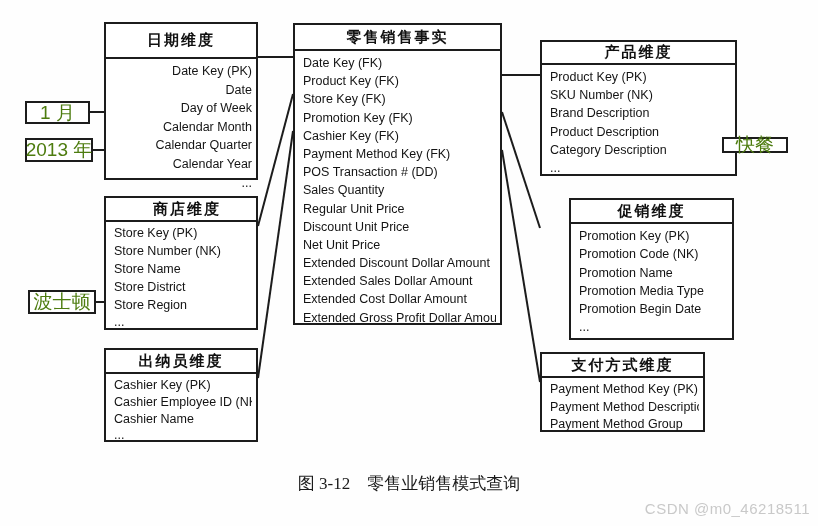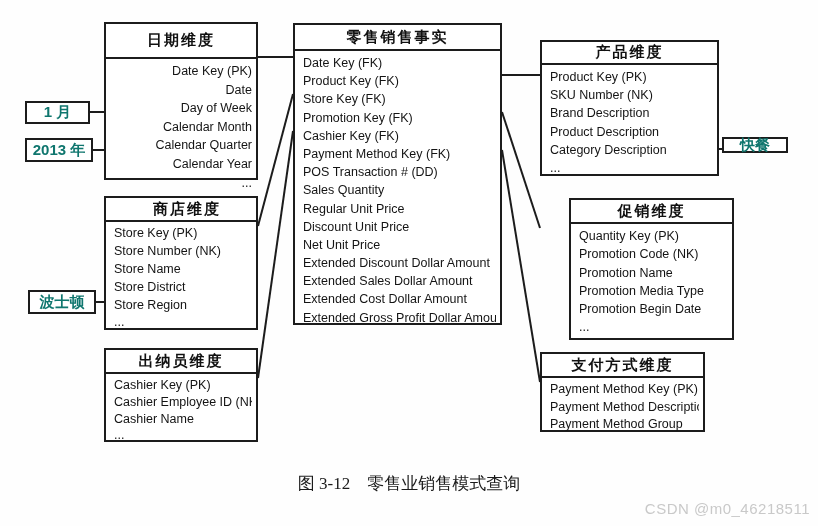--- a/index.html
+++ b/index.html
@@ -41,39 +41,39 @@
   .tbl-date      .row{line-height:18.6px;height:18.6px;text-align:right;}
   .tbl-store     {left:104px;top:196px;width:154px;height:134px;}
   .tbl-store     .t-head{height:24px;padding-left:12px;}
   .tbl-store     .row{line-height:17.9px;height:17.9px;}
   .tbl-cashier   {left:104px;top:348px;width:154px;height:94px;}
   .tbl-cashier   .t-head{height:24px;}
   .tbl-cashier   .row{line-height:16.8px;height:16.8px;}
   .tbl-fact      {left:293px;top:23px; width:209px;height:302px;}
   .tbl-fact      .t-head{height:26px;}
   .tbl-fact      .row{line-height:18.2px;height:18.2px;}
-  .tbl-product   {left:540px;top:40px; width:179px;height:136px;}
+  .tbl-product   {left:540px;top:40px; width:197px;height:136px;}
   .tbl-product   .t-head{height:23px;}
   .tbl-product   .row{line-height:18.2px;height:18.2px;}
   .tbl-promotion {left:540px;top:198px;width:165px;height:142px;margin-left:29px;}
   .tbl-promotion .t-head{height:24px;}
   .tbl-promotion .row{line-height:18.3px;height:18.3px;}
   .tbl-payment   {left:540px;top:352px;width:165px;height:80px;}
   .tbl-payment   .t-head{height:24px;}
   .tbl-payment   .row{line-height:17.5px;height:17.5px;}
   
   .chip{
     position:absolute;
     background:#fff;
     border:2px solid #1c1c1c;
     z-index:1;
     box-sizing:border-box;
-    font-size:15px;
-    font-weight:bold;
-    color:#0f766e;
+    font-size:19px;
+    font-weight:normal;
+    color:#4d7c0f;
     display:flex;align-items:center;justify-content:center;
     white-space:nowrap;
   }
   .chip-month   {left:25px; top:101px;width:65px;height:23px;}
   .chip-year    {left:25px; top:138px;width:68px;height:24px;}
   .chip-boston  {left:28px; top:290px;width:68px;height:24px;}
   .chip-fastfood{left:722px;top:137px;width:66px;height:16px;}
   .caption{
     position:absolute;
     left:0;top:472px;width:818px;
@@ -176,21 +176,21 @@
         <div class="row">Brand Description</div>
         <div class="row">Product Description</div>
         <div class="row">Category Description</div>
         <div class="row">...</div>
       </div>
   </div>
 
   <div class="tbl tbl-promotion">
     <div class="t-head">促销维度</div>
     <div class="t-body">
-        <div class="row">Quantity Key (PK)</div>
+        <div class="row">Promotion Key (PK)</div>
         <div class="row">Promotion Code (NK)</div>
         <div class="row">Promotion Name</div>
         <div class="row">Promotion Media Type</div>
         <div class="row">Promotion Begin Date</div>
         <div class="row">...</div>
       </div>
   </div>
 
   <div class="tbl tbl-payment">
     <div class="t-head">支付方式维度</div>

